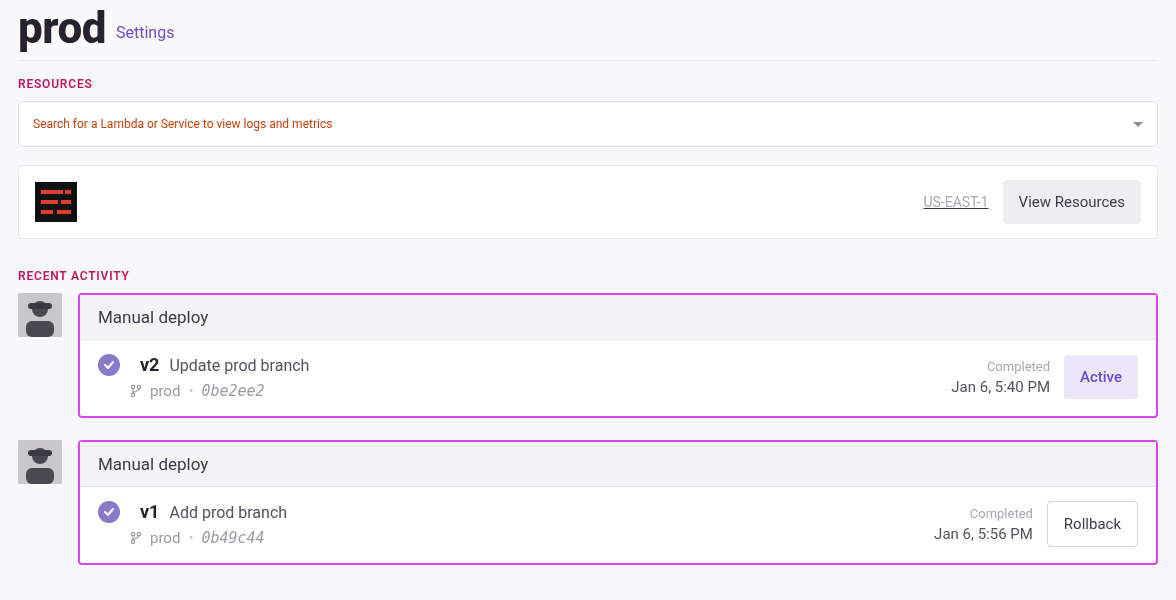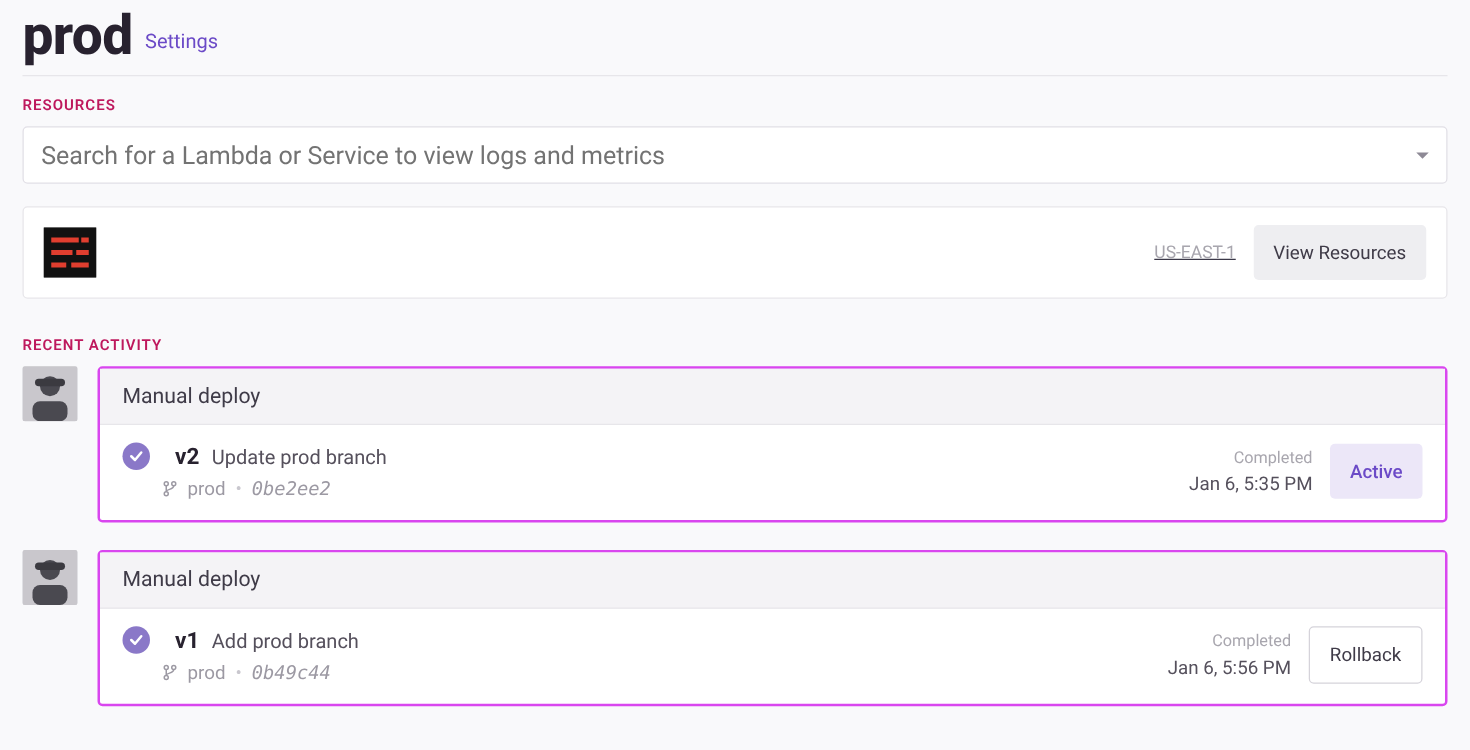--- a/index.html
+++ b/index.html
@@ -50,22 +50,22 @@
       justify-content: space-between;
       border: 1px solid #e1dfe6;
       border-radius: 4px;
       background: #fff;
       height: 46px;
       padding: 0 14px;
       cursor: pointer;
       margin-bottom: 18px;
     }
     .search-text {
-      color: #737373;
-      font-size: 20px;
+      color: #c2410c;
+      font-size: 12px;
     }
     .chevron-down {
       width: 0; height: 0;
       border-left: 5px solid transparent;
       border-right: 5px solid transparent;
       border-top: 5px solid #8e8a96;
     }
     .resource-card {
       display: flex;
       align-items: center;
@@ -260,21 +260,21 @@
               </svg>
           </span>
           <span>prod</span>
           <span class="dot">•</span>
           <span class="commit-hash">0be2ee2</span>
         </div>
       </div>
       <div class="body-spacer"></div>
       <div class="deploy-meta">
         <span class="status-label">Completed</span>
-        <span class="timestamp">Jan 6, 5:35 PM</span>
+        <span class="timestamp">Jan 6, 5:40 PM</span>
       </div>
       <button class="btn btn-active">Active</button>
     </div>
   </div>
 </div>
 
 <div class="activity-row">
   <div class="avatar">
     <svg viewBox="0 0 44 44">
       <rect width="44" height="44" fill="#c9c7cc"></rect>

